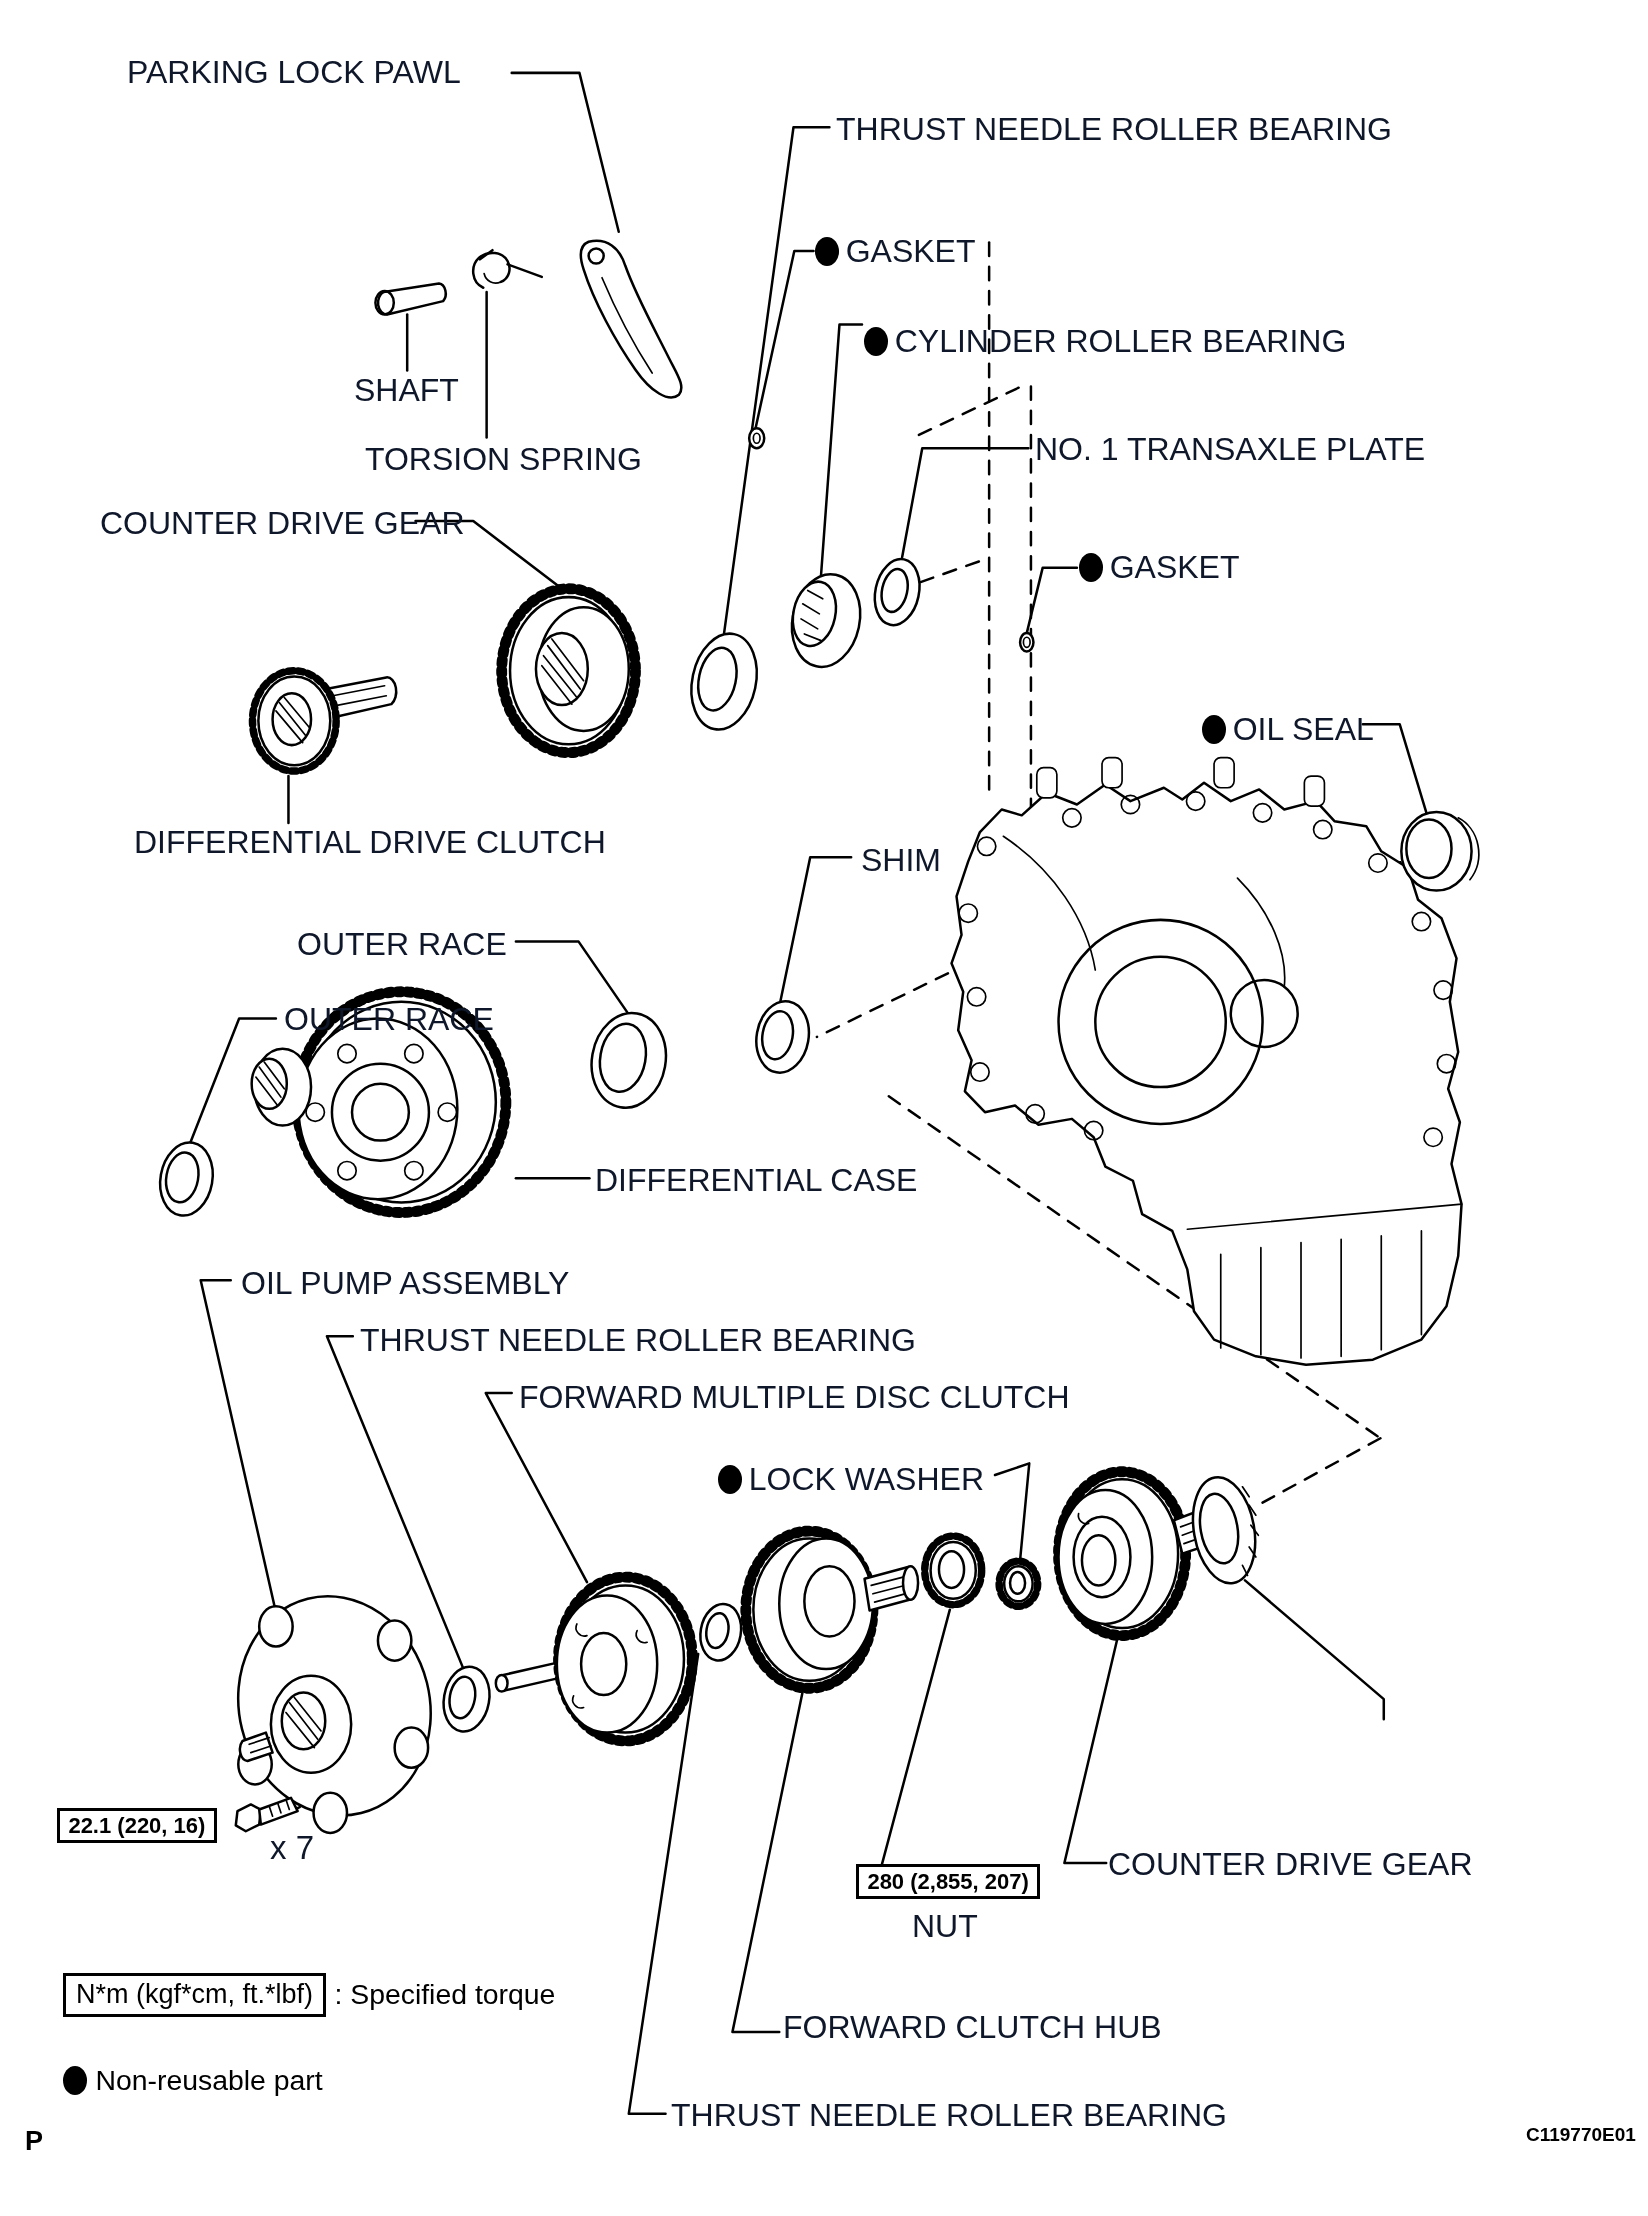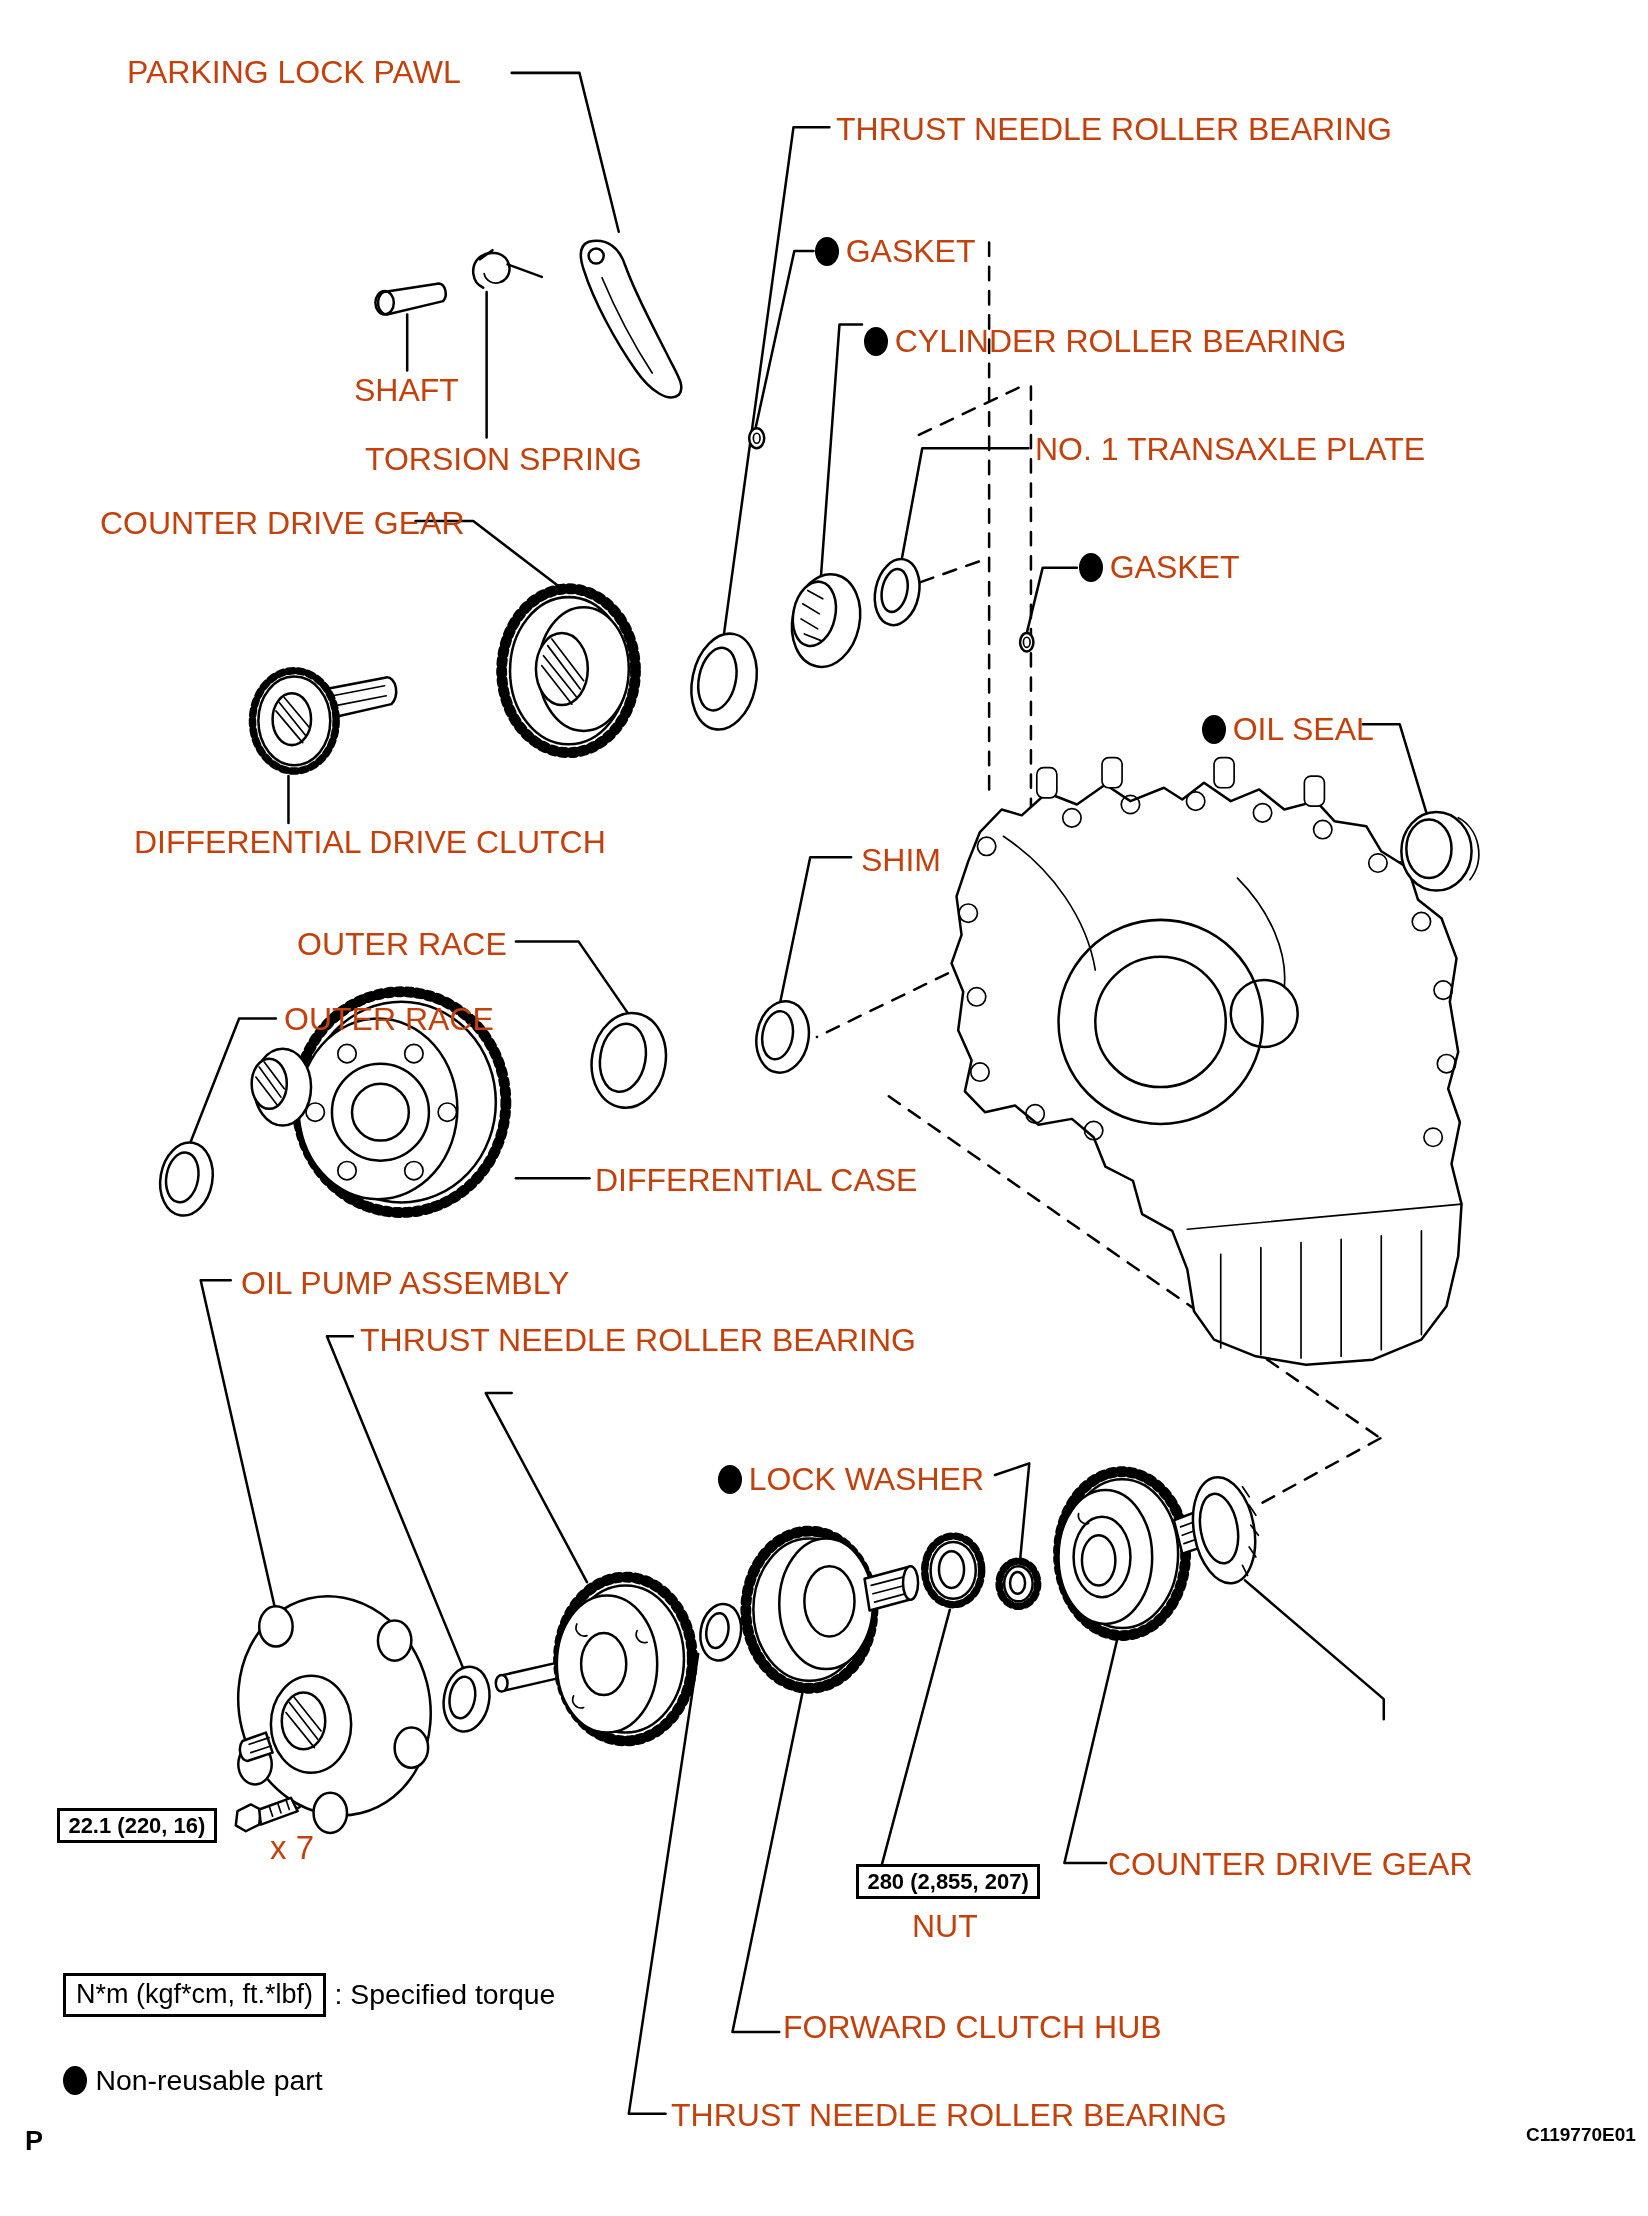--- a/index.html
+++ b/index.html
@@ -11,21 +11,21 @@
   .diagram path, .diagram ellipse, .diagram circle, .diagram line, .diagram rect, .diagram polyline {
     fill:none; stroke:#000; stroke-width:3; stroke-linecap:round; stroke-linejoin:round;
   }
   .diagram .solid { fill:#fff; }
   .diagram .teeth { stroke-width:13; stroke-dasharray:5 7; fill:#fff; }
   .diagram .teeth-sm { stroke-width:9; stroke-dasharray:6 6; fill:#fff; }
   .diagram .dash { stroke-dasharray:16 13; }
   .diagram .thin { stroke-width:2; }
   .lbl {
     position:absolute; font-size:32px; line-height:35px; white-space:nowrap;
-    letter-spacing:0px; color:#c2410c;
+    letter-spacing:0px; color:#0f172a;
   }
   .row { display:flex; align-items:center; gap:6.7px; }
   .dot {
     display:inline-block; width:24px; height:29px; background:#000;
     border-radius:50%; flex:0 0 auto;
   }
   .tq {
     position:absolute; border:3.3px solid #000; padding:1.7px 8.4px;
     font-size:22px; font-weight:bold; white-space:nowrap; background:#fff;
   }
@@ -324,20 +324,21 @@
     <span>OIL SEAL</span>
   </div>
 
   <div class="lbl" style="left:134px; top:825px;">DIFFERENTIAL DRIVE CLUTCH</div>
   <div class="lbl" style="left:297px; top:927px;">OUTER RACE</div>
   <div class="lbl" style="left:284px; top:1002px;">OUTER RACE</div>
   <div class="lbl" style="left:861px; top:843px;">SHIM</div>
   <div class="lbl" style="left:595px; top:1163px;">DIFFERENTIAL CASE</div>
   <div class="lbl" style="left:241px; top:1266px;">OIL PUMP ASSEMBLY</div>
   <div class="lbl" style="left:360px; top:1323px;">THRUST NEEDLE ROLLER BEARING</div>
+  <div class="lbl" style="left:519px; top:1380px;">FORWARD MULTIPLE DISC CLUTCH</div>
 
   <div class="lbl row" style="left:718px; top:1462px;">
     <span class="dot"></span>
     <span>LOCK WASHER</span>
   </div>
 
   <div class="lbl" style="left:1108px; top:1847px;">COUNTER DRIVE GEAR</div>
 
   <div class="tq" style="left:57px; top:1808px;">22.1 (220, 16)</div>
   <div class="lbl" style="left:270px; top:1830px; font-size:33px;">x 7</div>

